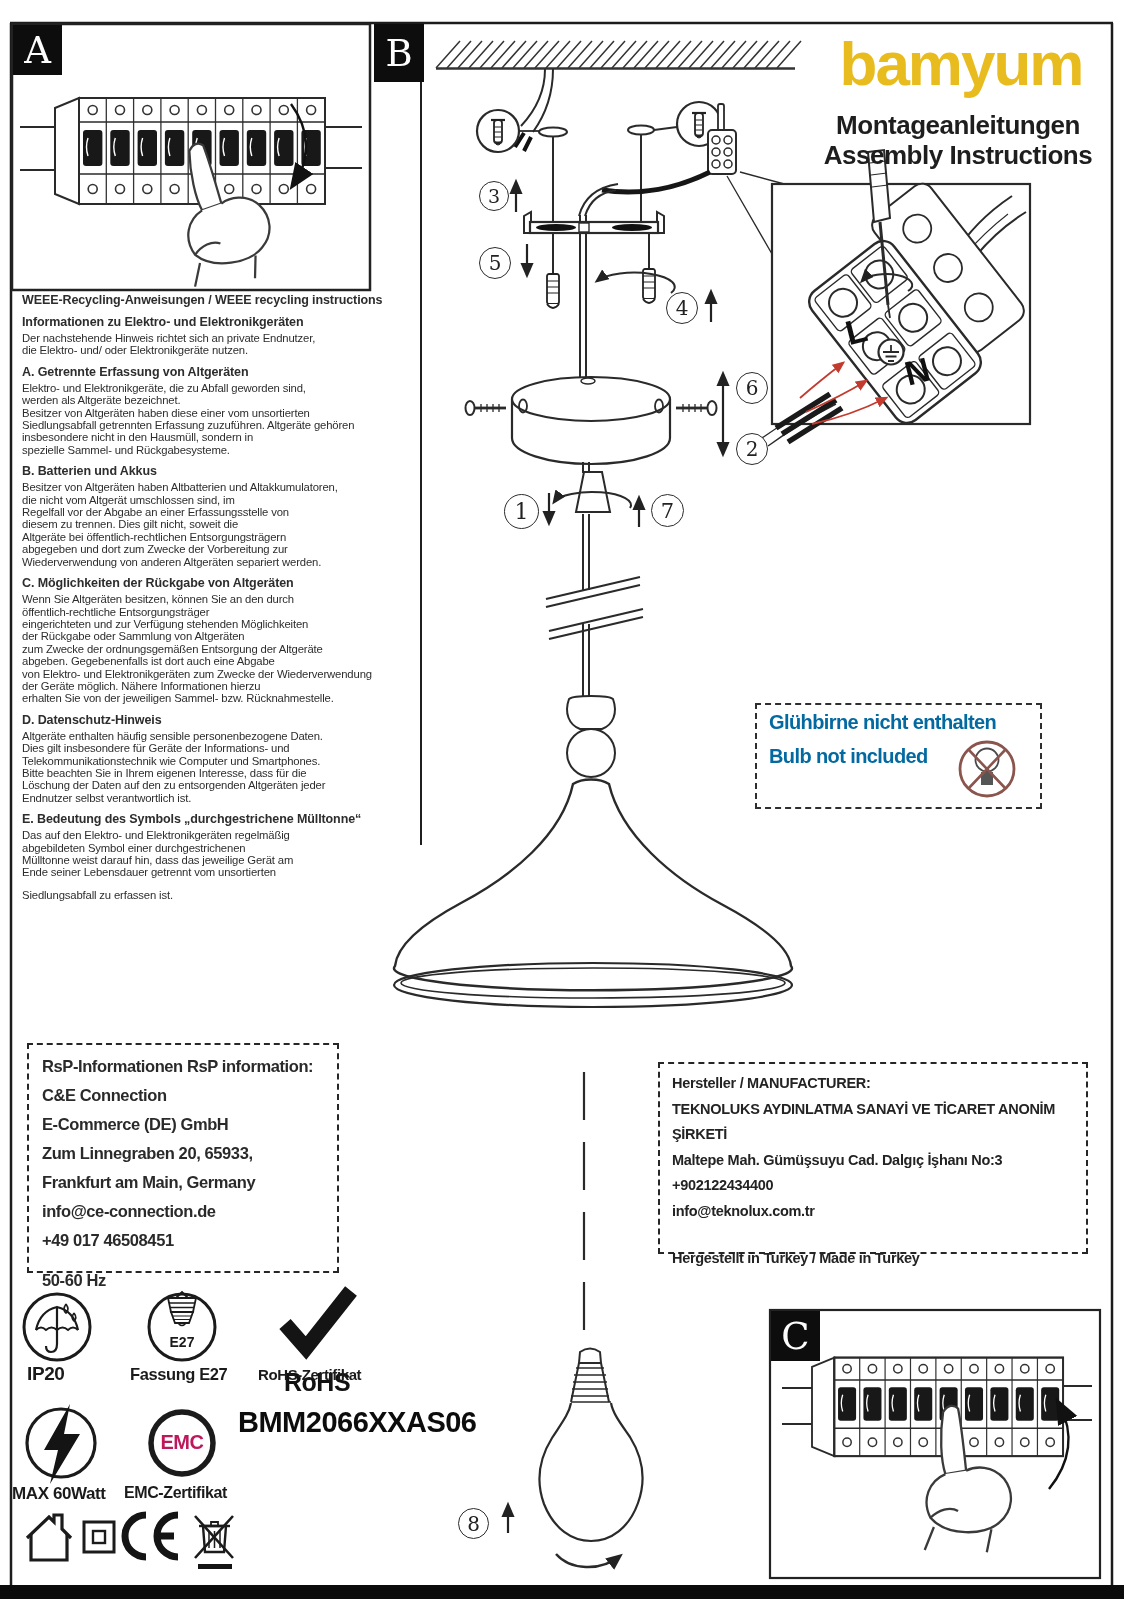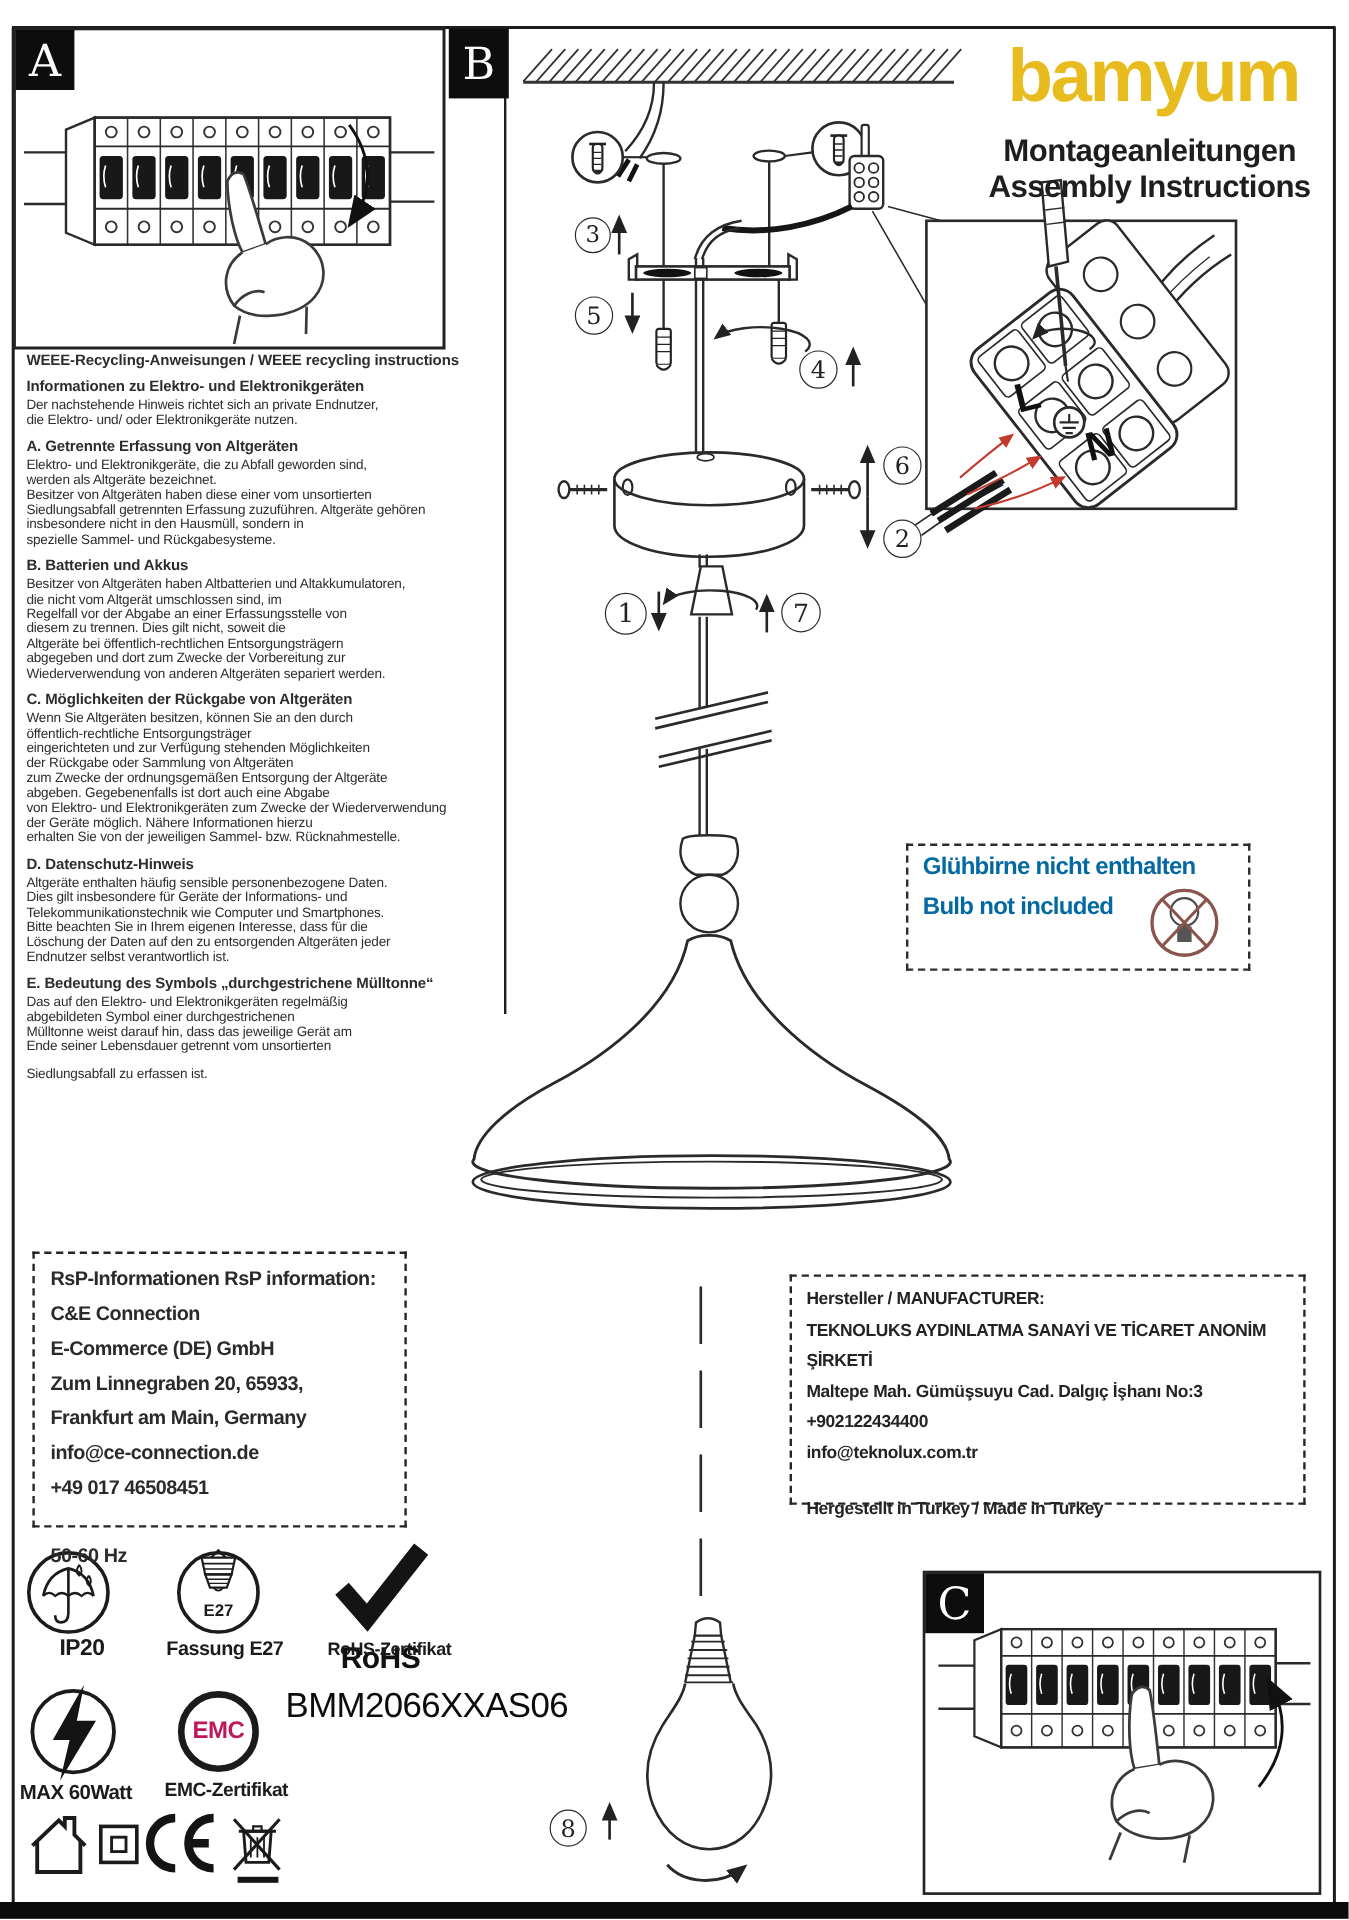--- a/index.html
+++ b/index.html
@@ -45,37 +45,37 @@
 
   
   .bulbbox{left:755px;top:703px;width:283px;height:102px;border:2px dashed #2e2e2e;}
   .bb{left:769px;font-size:20px;color:#0369a1;letter-spacing:-0.6px;font-weight:bold;}
   .bb1{top:711px;} .bb2{top:745px;}
 
   
   .rspbox{left:27px;top:1043px;width:308px;height:226px;border:2.5px dashed #262626;}
   .rsp{left:42px;top:1052px;width:290px;font-size:16.5px;font-weight:bold;letter-spacing:-0.4px;
        line-height:29px;color:#2a2a2a;}
-  .rsp .gap{margin-top:28px;}
+  .rsp .gap{margin-top:11px;}
   .manbox{left:658px;top:1062px;width:426px;height:188px;border:2.5px dashed #262626;}
   .man{left:672px;top:1071px;width:404px;font-size:14.5px;font-weight:bold;letter-spacing:-0.3px;
        line-height:25.5px;color:#232323;}
   .man .gap{margin-top:22px;}
 
   
-  .clabel{font-weight:bold;color:#1b1b1b;text-align:right;letter-spacing:-0.4px;}
+  .clabel{font-weight:bold;color:#1b1b1b;text-align:left;letter-spacing:-0.4px;}
   .lip20{left:27px;top:1363px;width:60px;font-size:19px;}
   .le27in{left:157px;top:1334px;width:50px;font-size:14px;font-weight:bold;text-align:center;color:#1b1b1b;}
   .le27{left:130px;top:1365px;width:106px;font-size:16.5px;}
   .lrohs{left:284px;top:1336px;font-size:25px;font-weight:bold;color:#111;letter-spacing:-0.5px;margin-top:32px;}
   .lrohsz{left:258px;top:1366px;width:118px;font-size:15px;}
   .lmax{left:12px;top:1484px;width:98px;font-size:17px;}
   .lemcin{left:156px;top:1431px;width:52px;font-size:20px;font-weight:bold;text-align:center;color:#be185d;letter-spacing:-0.5px;}
   .lemc{left:124px;top:1484px;width:116px;font-size:16px;}
-  .model{left:238px;top:1406px;font-size:29px;font-weight:normal;color:#0c0c0c;letter-spacing:-0.5px;}
+  .model{left:238px;top:1406px;font-size:29px;font-weight:bold;color:#0c0c0c;letter-spacing:-0.5px;}
 </style>
 </head>
 <body>
 
 <div class="page">
 
 <svg class="art" width="1124" height="1600" viewBox="0 0 1124 1600">
   <defs>
     <marker id="m" markerWidth="10" markerHeight="8" refX="5.5" refY="3" orient="auto">
       <path d="M0,0 L7,3 L0,6 Z" fill="#222"></path>

